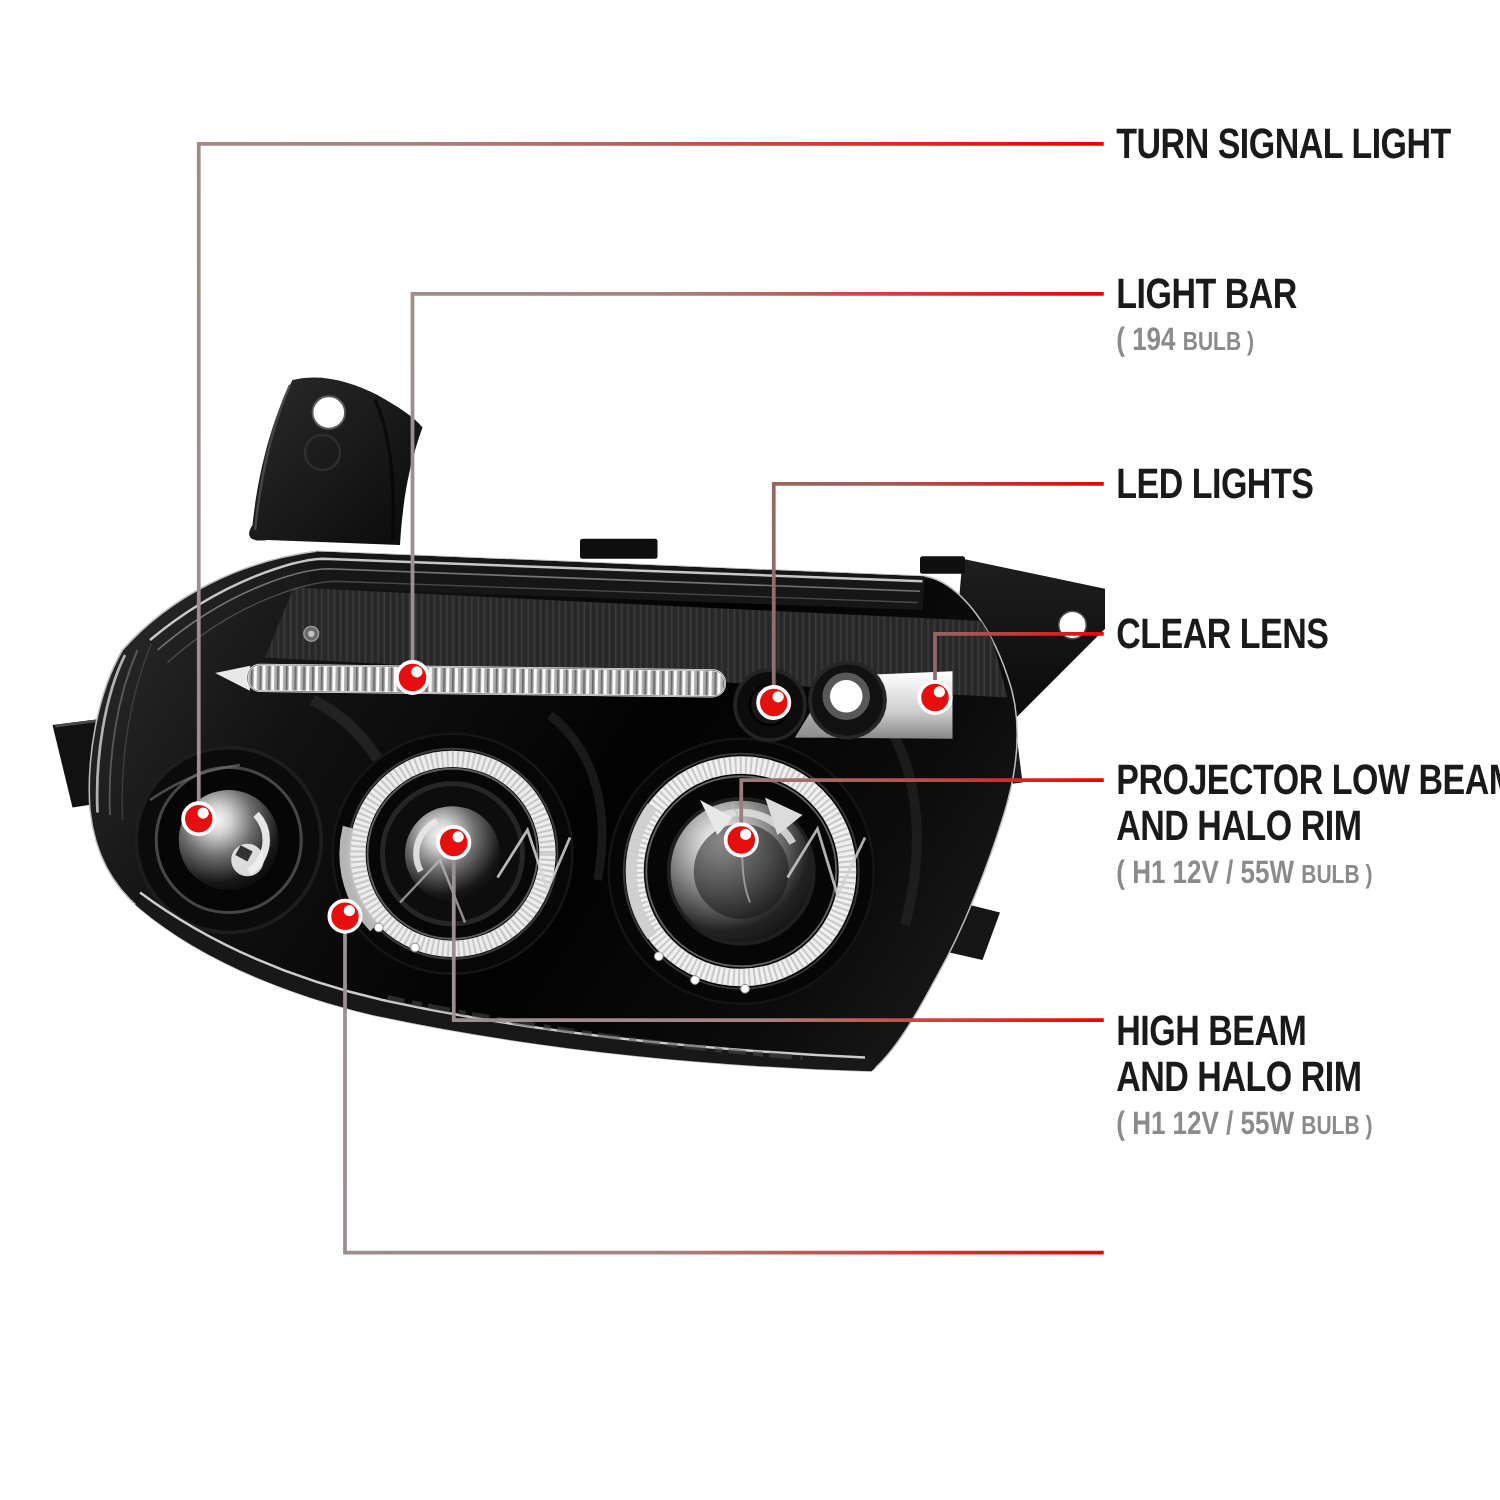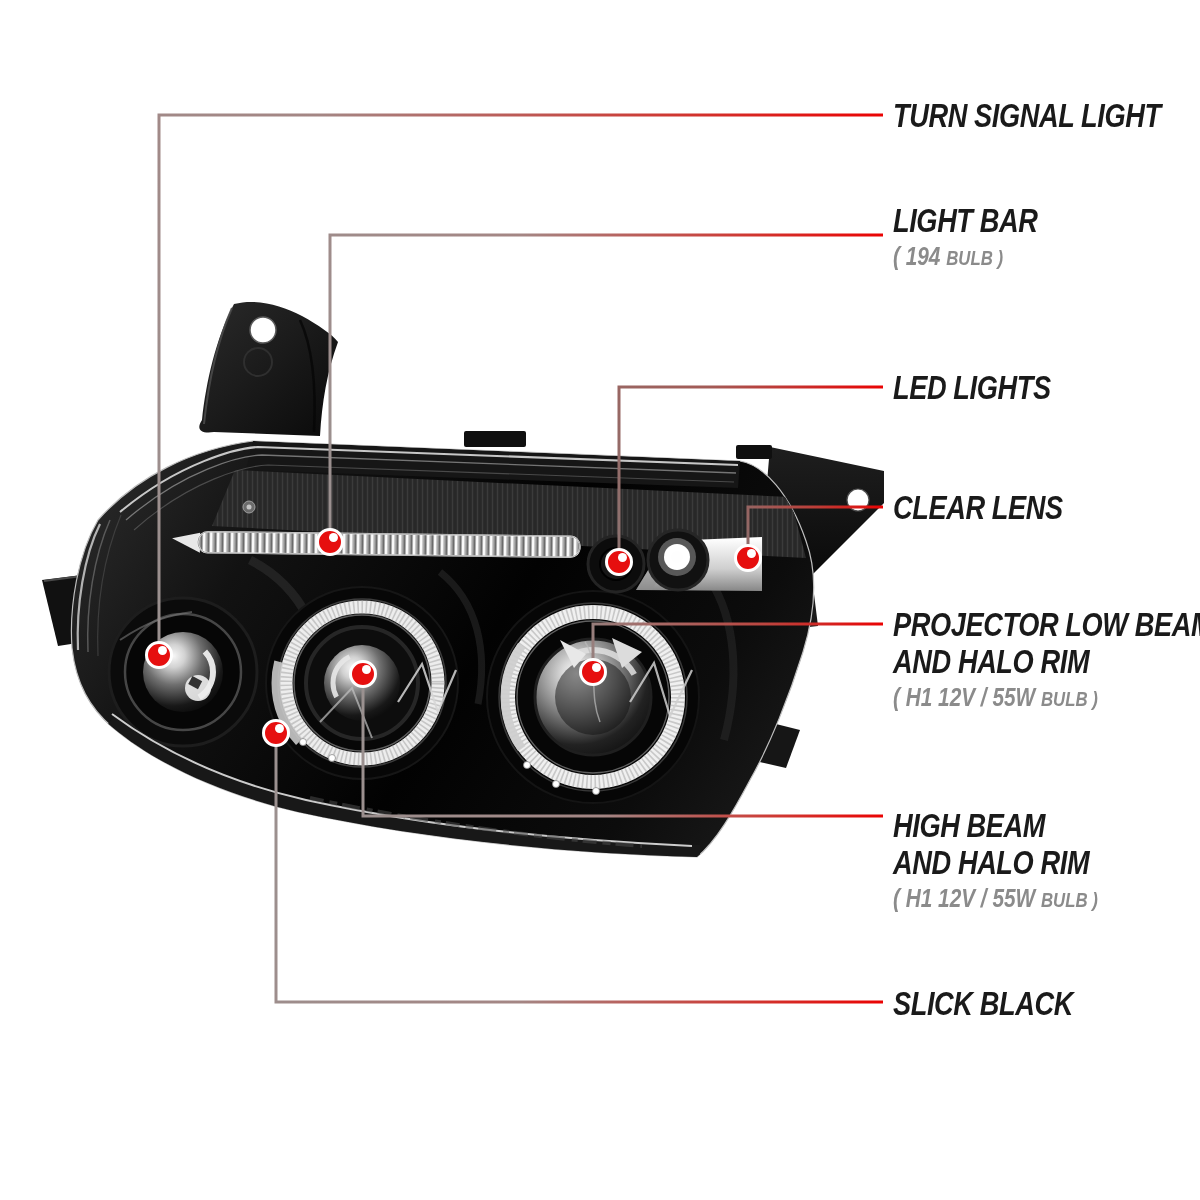--- a/index.html
+++ b/index.html
@@ -1,17 +1,17 @@
 <!DOCTYPE html>
 <html><head>
 <meta charset="utf-8">
 <style>
   html,body{margin:0;padding:0;background:#fff;}
   .stage{position:relative;width:1200px;height:1200px;background:#ffffff;overflow:hidden;
-         font-family:"Liberation Sans",sans-serif;font-style:italic;}
+         font-family:"Liberation Sans",sans-serif;}
   svg{display:block;position:absolute;left:0;top:0;}
   .label{position:absolute;left:893px;}
   .label .t{font-weight:bold;font-size:34px;line-height:37px;color:#1a1a1a;
             letter-spacing:-0.5px;white-space:nowrap;
             transform:scaleX(0.8);transform-origin:left top;}
   .label .spec{margin-top:2px;font-weight:bold;font-size:26px;line-height:30px;color:#8b8b8b;
                white-space:nowrap;transform:scaleX(0.8);transform-origin:left top;}
   .label .spec .small{font-size:21px;}
 </style>
 </head>
@@ -265,21 +265,21 @@
       <circle r="12.5" fill="#e60f0f" stroke="#ffffff" stroke-width="3"></circle>
           <circle cx="3.5" cy="-4.5" r="4.5" fill="#ffffff"></circle>
         </g>
   </g>
 </svg>
 
 <div class="label" style="top:97px">
   <div class="t">TURN SIGNAL LIGHT</div>
 </div>
 
-<div class="label" style="top:202px">
+<div class="label" style="top:217px">
   <div class="t">LIGHT BAR</div>
   <div class="spec">
     <span>( 194</span>
     <span class="small">BULB )</span>
   </div>
 </div>
 
 <div class="label" style="top:489px">
   <div class="t">CLEAR LENS</div>
 </div>
@@ -299,17 +299,14 @@
 
 <div class="label" style="top:807px">
   <div class="t">HIGH BEAM</div>
   <div class="t">AND HALO RIM</div>
   <div class="spec">
     <span>( H1  12V / 55W</span>
     <span class="small">BULB )</span>
   </div>
 </div>
 
-<div class="label" style="top:985px">
-  <div class="t">SLICK BLACK</div>
-</div>
 
 </div>
 
 </body></html>

